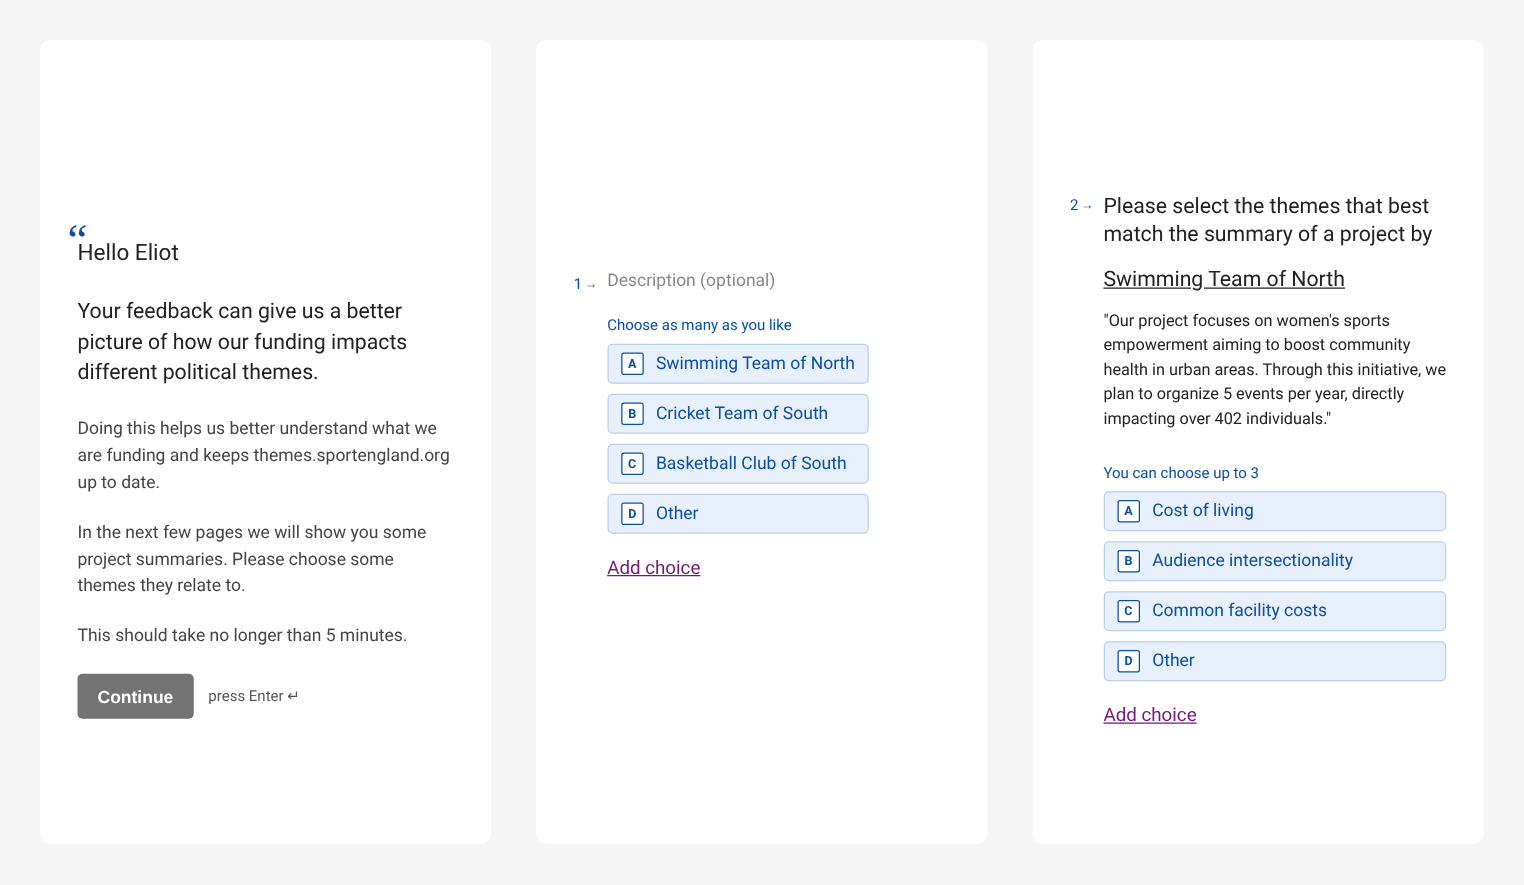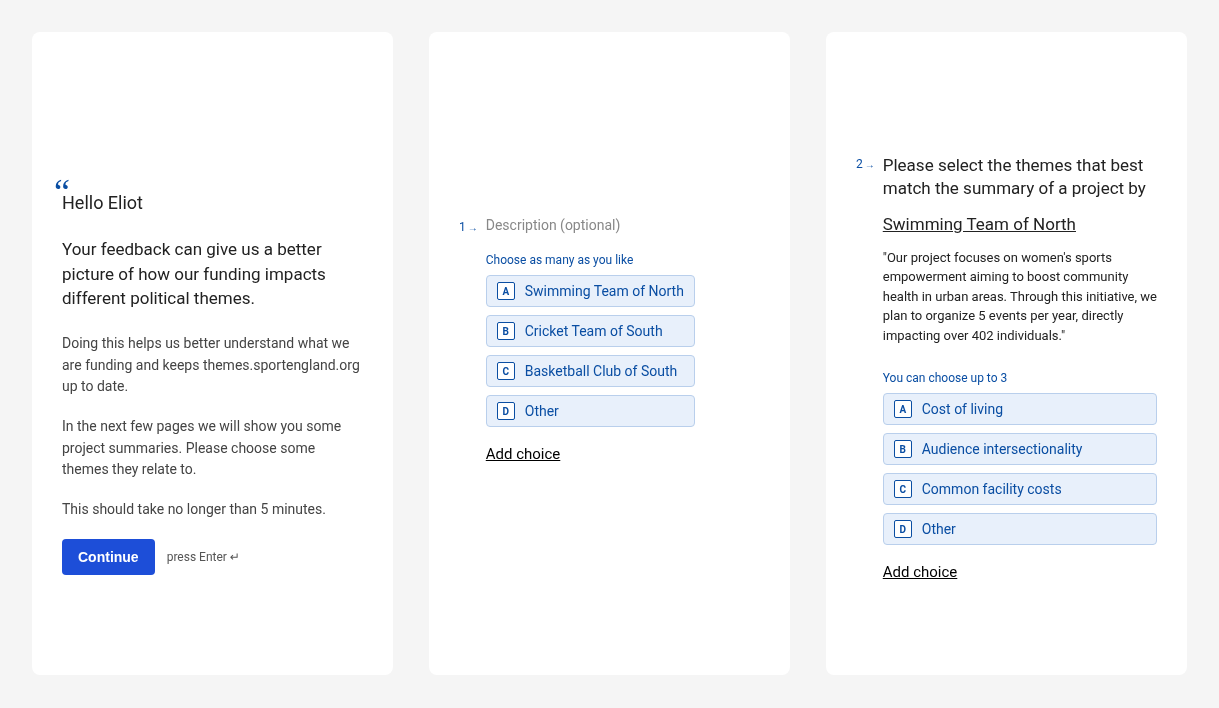--- a/index.html
+++ b/index.html
@@ -45,21 +45,21 @@
   margin-bottom: 22px;
 }
 .para {
   font-size: 14px;
   color: #444;
   line-height: 1.55;
   margin-bottom: 18px;
 }
 .cta-row { display: flex; align-items: center; gap: 12px; margin-top: 10px; }
 .btn-primary {
-  background: #1d4ed8;
+  background: #737373;
   color: #fff;
   border: none;
   padding: 10px 16px;
   font-size: 14px;
   font-weight: 600;
   border-radius: 4px;
   cursor: pointer;
 }
 .hint { font-size: 12px; color: #555; }
 .hint b { font-weight: 400; }
@@ -119,21 +119,21 @@
   font-size: 10px;
   font-weight: 700;
   display: flex;
   align-items: center;
   justify-content: center;
   border-radius: 2px;
   flex-shrink: 0;
 }
 .choice-label { font-size: 14px; color: #0a4ea3; }
 .add-choice {
-  color: #000000;
+  color: #701a75;
   text-decoration: underline;
   font-size: 15px;
   cursor: pointer;
   margin-top: 10px;
   display: inline-block;
 }
 .q-body { padding-left: 0; }
 </style>
 </head>
 <body>

